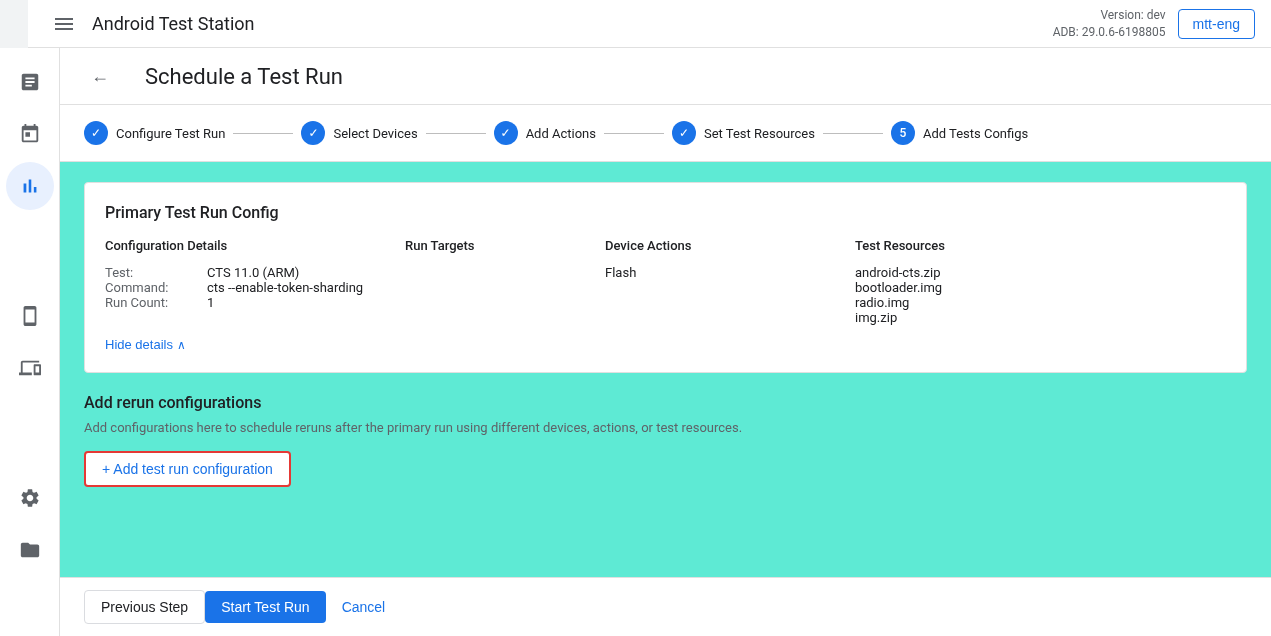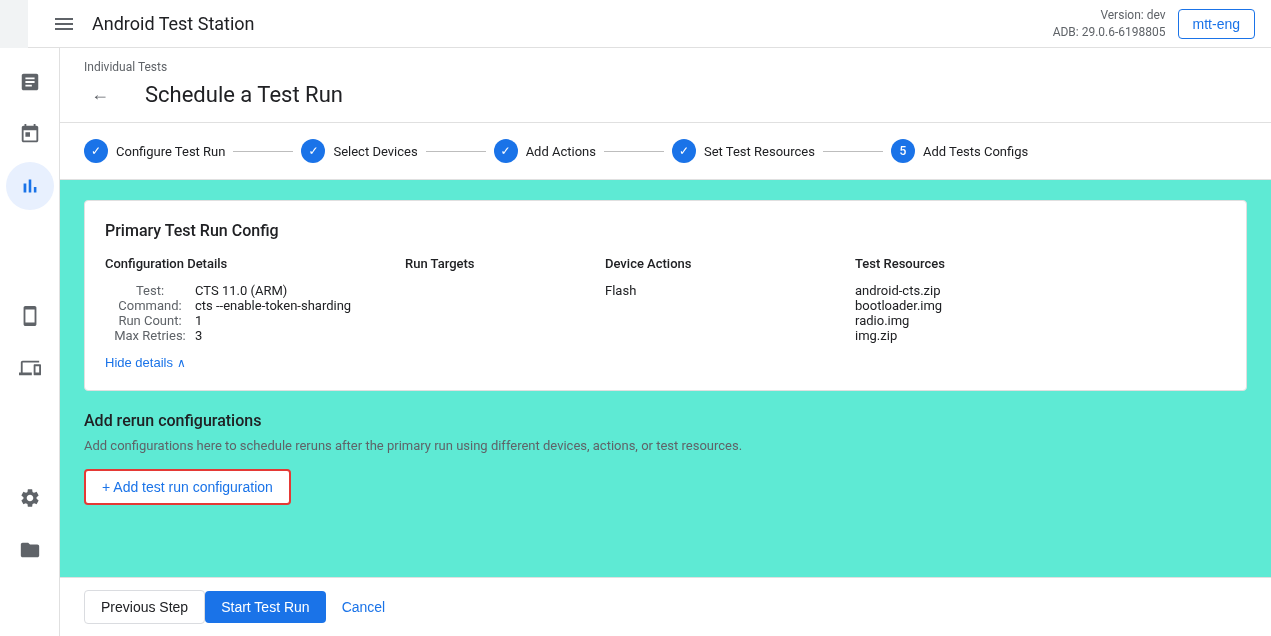--- a/index.html
+++ b/index.html
@@ -42,21 +42,21 @@
     .step-connector { width: 60px; height: 1px; background: #bdbdbd; margin: 0 8px; }
 
     
     .inner { padding: 20px 24px; }
 
     
     .config-card { background: #fff; border: 1px solid #e0e0e0; border-radius: 4px; padding: 20px; margin-bottom: 20px; }
     .config-card-title { font-size: 16px; font-weight: 500; margin-bottom: 16px; }
     .config-table { display: grid; grid-template-columns: 300px 200px 250px auto; gap: 0; }
     .config-col-header { font-size: 13px; font-weight: 500; color: #202124; padding-bottom: 12px; }
-    .detail-row { display: flex; gap: 0; text-align: center; }
+    .detail-row { display: flex; gap: 12px; }
     .detail-key { font-size: 13px; color: #5f6368; width: 90px; flex-shrink: 0; }
     .detail-val { font-size: 13px; color: #202124; }
     .hide-details-row { display: flex; justify-content: flex-start; margin-top: 12px; }
     .hide-details-btn { color: #1a73e8; font-size: 13px; cursor: pointer; display: flex; align-items: center; gap: 4px; background: none; border: none; }
 
     
     .section-title { font-size: 16px; font-weight: 500; margin-bottom: 8px; }
     .section-desc { font-size: 13px; color: #5f6368; margin-bottom: 16px; }
     .add-config-btn { border: 2px solid #e53935; color: #1a73e8; background: #fff; padding: 8px 16px; border-radius: 4px; font-size: 14px; cursor: pointer; }
 
@@ -117,21 +117,20 @@
     <div class="sidebar-icon">
       <svg viewBox="0 0 24 24">
           <path d="M10 4H4c-1.1 0-1.99.9-1.99 2L2 18c0 1.1.9 2 2 2h16c1.1 0 2-.9 2-2V8c0-1.1-.9-2-2-2h-8l-2-2z"></path>
         </svg>
     </div>
   </div>
 
   <div style="display:flex; flex-direction:column; flex:1; overflow:hidden;">
 
     <div class="breadcrumb-area">
-      <div class="breadcrumb-text">Individual Tests</div>
       <div class="page-title-row">
         <div class="back-btn">←</div>
         <div class="page-title">Schedule a Test Run</div>
       </div>
     </div>
 
     <div class="stepper">
       <div class="step">
         <div class="step-circle done">✓</div>
         <div class="step-label">Configure Test Run</div>
@@ -175,24 +174,20 @@
                 <span class="detail-key">Test:</span>
                 <span class="detail-val">CTS 11.0 (ARM)</span>
               </div>
               <div class="detail-row">
                 <span class="detail-key">Command:</span>
                 <span class="detail-val">cts --enable-token-sharding</span>
               </div>
               <div class="detail-row">
                 <span class="detail-key">Run Count:</span>
                 <span class="detail-val">1</span>
-              </div>
-              <div class="detail-row">
-                <span class="detail-key">Max Retries:</span>
-                <span class="detail-val">3</span>
               </div>
             </div>
 
             <div></div>
 
             <div>
               <div class="detail-val">Flash</div>
             </div>
 
             <div>

